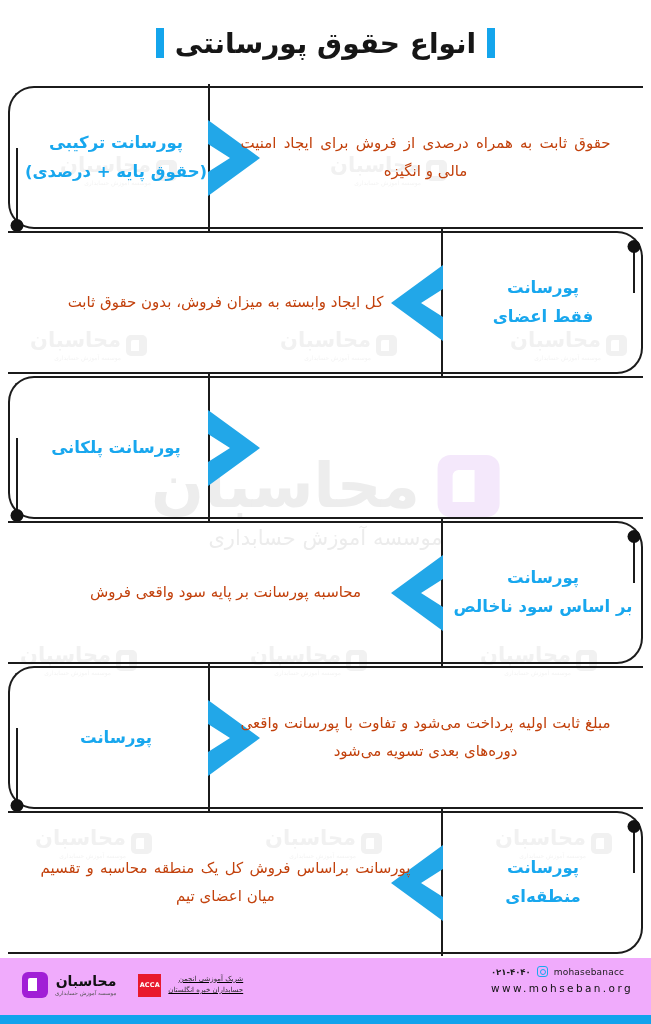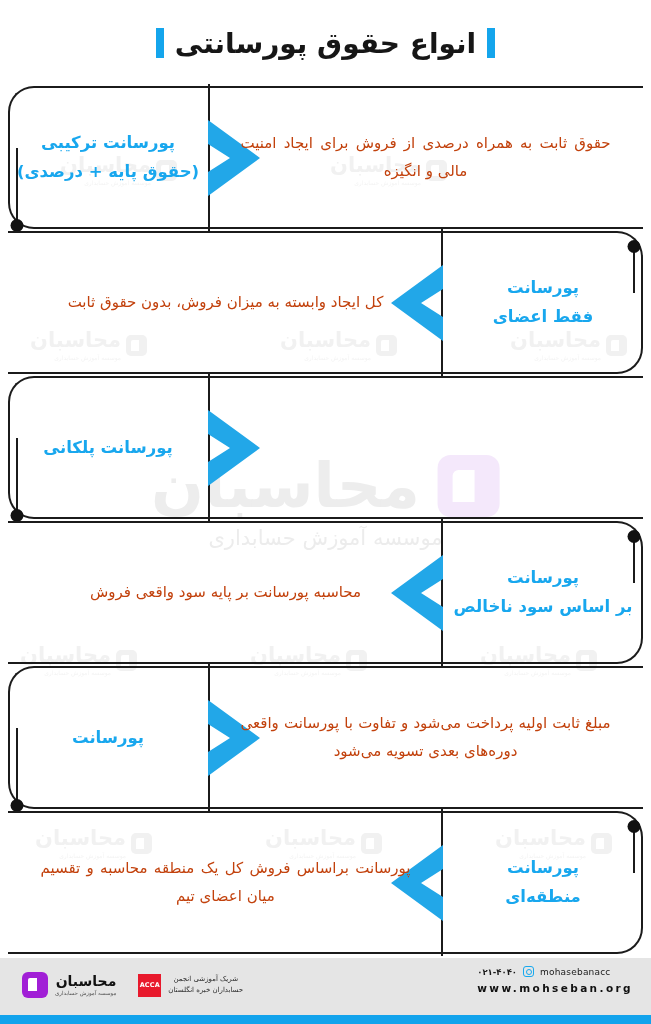--- a/index.html
+++ b/index.html
@@ -176,20 +176,21 @@
     top: 0;
     bottom: 0;
     width: 200px;
     display: flex;
     flex-direction: column;
     align-items: center;
     justify-content: center;
     gap: 5px;
     padding: 0 12px;
     text-align: center;
+    margin-left: 8px;
   }
   .row.left  .label { left: 0; }
   .row.right .label { right: 0; }
   .label .line {
     font-size: 16.5px;
     font-weight: bold;
     color: #18a7ee;
     line-height: 1.45;
     white-space: nowrap;
   }
@@ -237,21 +238,21 @@
   .connector.top .dot { bottom: auto; top: -3px; }
 
   
   .footer {
     position: absolute;
     left: 0;
     right: 0;
     bottom: 0;
     height: 66px;
     z-index: 3;
-    background: #e5e5e5;
+    background: #f0abfc;
     display: flex;
     align-items: flex-start;
     justify-content: space-between;
     padding: 8px 18px 0 22px;
   }
   .footer-left { display: flex; flex-direction: column; gap: 5px; }
   .contact-line {
     display: flex;
     align-items: center;
     gap: 6px;
@@ -283,21 +284,21 @@
   }
   .phone {
     font-size: 8.5px;
     font-weight: bold;
     color: #1a1a1a;
     direction: ltr;
     letter-spacing: 0.3px;
   }
   .website {
     font-size: 10.5px;
-    font-weight: bold;
+    font-weight: normal;
     color: #111111;
     letter-spacing: 2.4px;
     direction: ltr;
   }
 
   .footer-right {
     display: flex;
     align-items: center;
     gap: 22px;
     padding-top: 6px;
@@ -309,21 +310,21 @@
     background: #e8192c;
     color: #ffffff;
     font-size: 6.5px;
     font-weight: bold;
     display: flex;
     align-items: center;
     justify-content: center;
     letter-spacing: 0.2px;
     flex: none;
   }
-  .acca-text { text-align: center; }
+  .acca-text { text-align: right; text-decoration: underline; }
   .acca-text span {
     display: block;
     font-size: 7px;
     color: #2a2a2a;
     line-height: 1.6;
     letter-spacing: 0.4px;
   }
   .brand-group { display: flex; align-items: center; gap: 7px; }
   .brand-cube {
     width: 26px;

